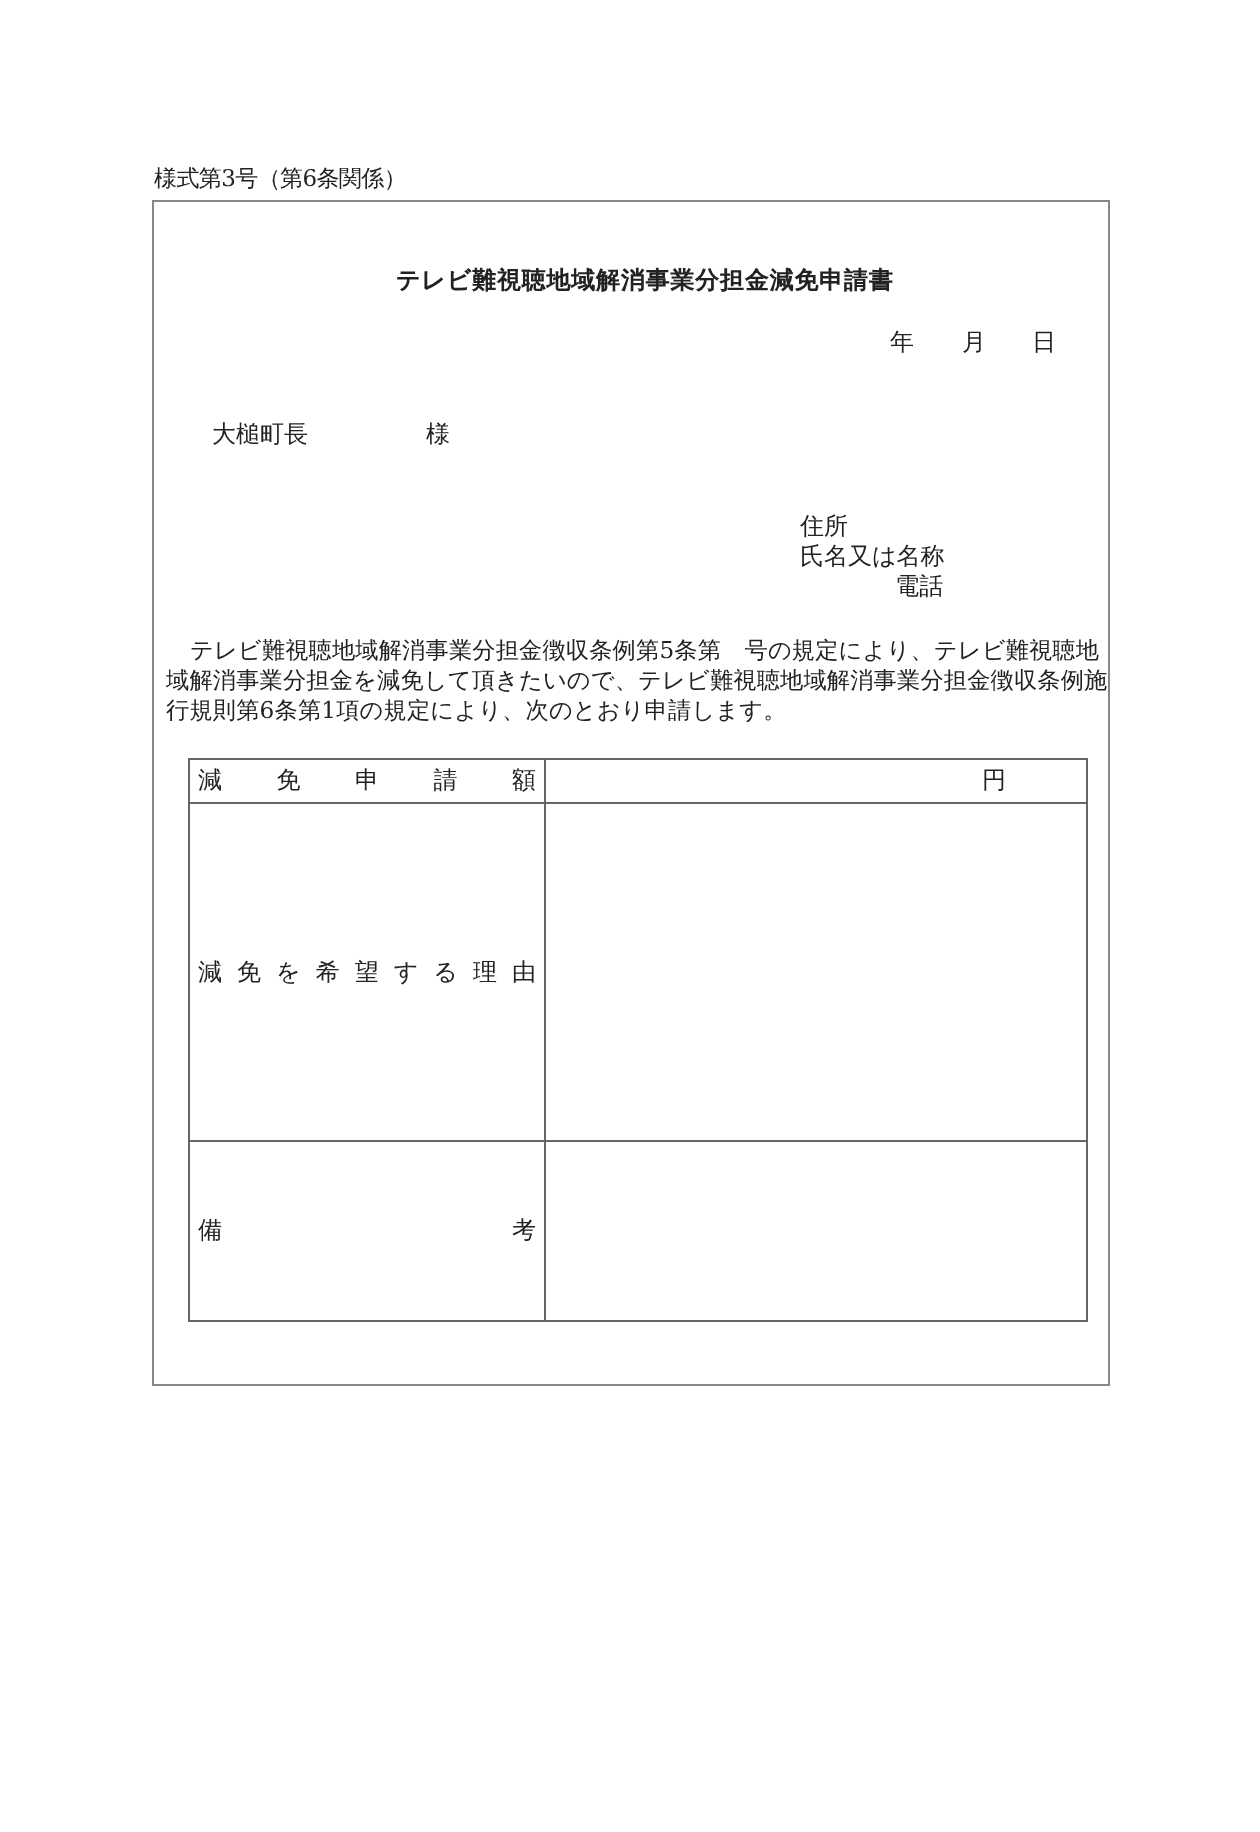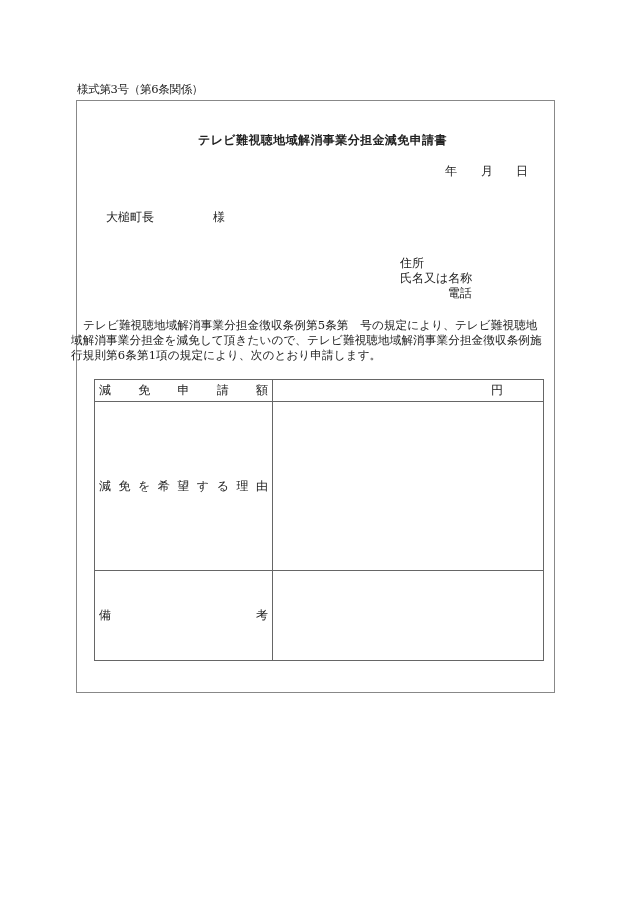--- a/index.html
+++ b/index.html
@@ -67,21 +67,21 @@
       position: absolute;
       left: 400px;
       top: 256px;
       font-size: 12px;
       line-height: 15px;
     }
     .applicant div { white-space: nowrap; }
     .applicant .phone { padding-left: 47px; text-align: center; }
     .body-text {
       position: absolute;
-      left: 71px;
+      left: 83px;
       top: 318px;
       width: 476px;
       font-size: 11.6px;
       line-height: 15px;
       text-indent: 12px;
       letter-spacing: 0.1px;
     }
     .request-table {
       position: absolute;
       left: 94px;

